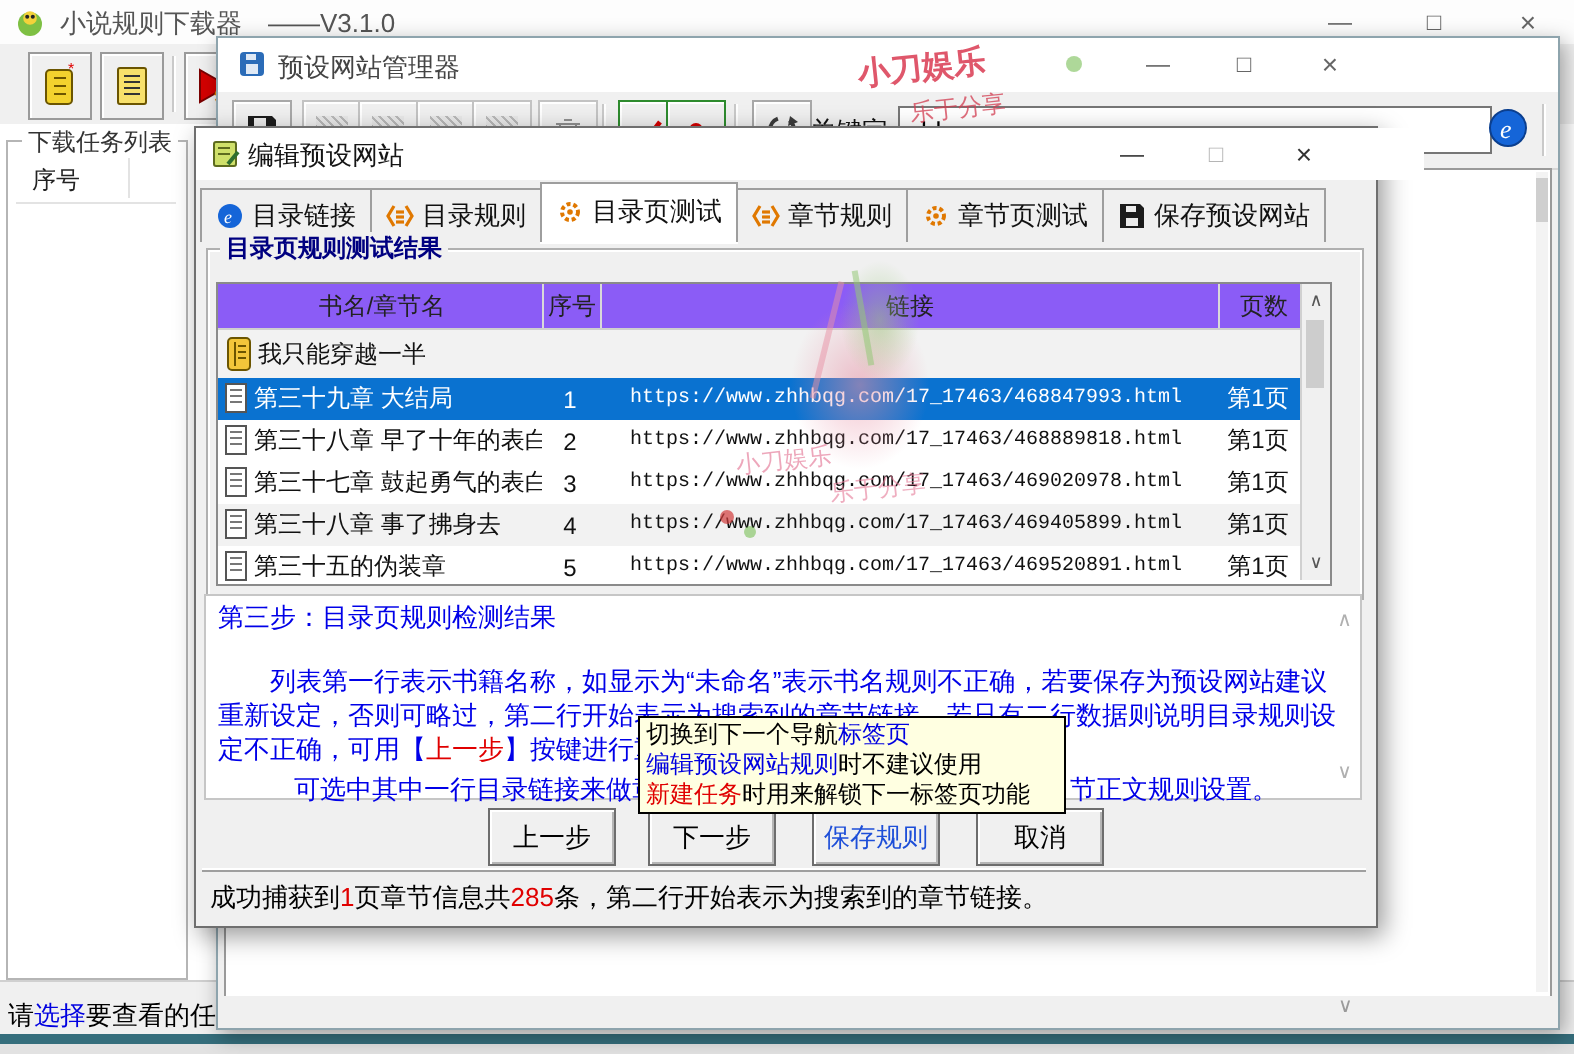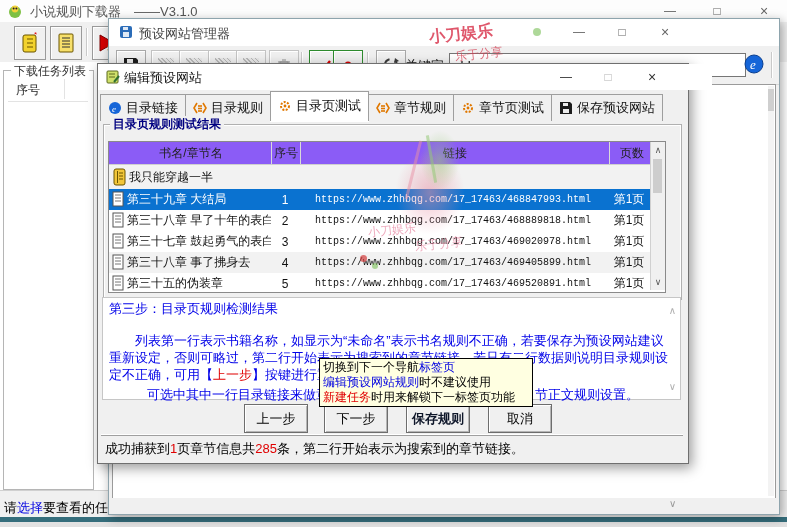--- a/index.html
+++ b/index.html
@@ -447,21 +447,21 @@
     <span class="abs scroll-arrow" style="right:4px;top:4px;">∧</span>
     <span class="abs scroll-arrow" style="right:4px;bottom:4px;">∨</span>
   </div>
 
   <div class="abs dbtn" style="left:146px;">
       <span>上一步</span>
     </div>
   <div class="abs dbtn" style="left:226px;">
       <span>下一步</span>
     </div>
-  <div class="abs dbtn" style="left:308px;color:#0f172a;font-weight:bold;">
+  <div class="abs dbtn" style="left:308px;color:#1d4ed8;">
       <span>保存规则</span>
     </div>
   <div class="abs dbtn" style="left:390px;">
       <span>取消</span>
     </div>
 
   <div class="abs dlg-status"><span>成功捕获到</span><span class="red">1</span><span>页章节信息共</span><span class="red">285</span><span>条，第二行开始表示为搜索到的章节链接。</span></div>
 
   <div class="abs tooltip">
     <div><span>切换到下一个导航</span><span class="blue">标签页</span></div>

